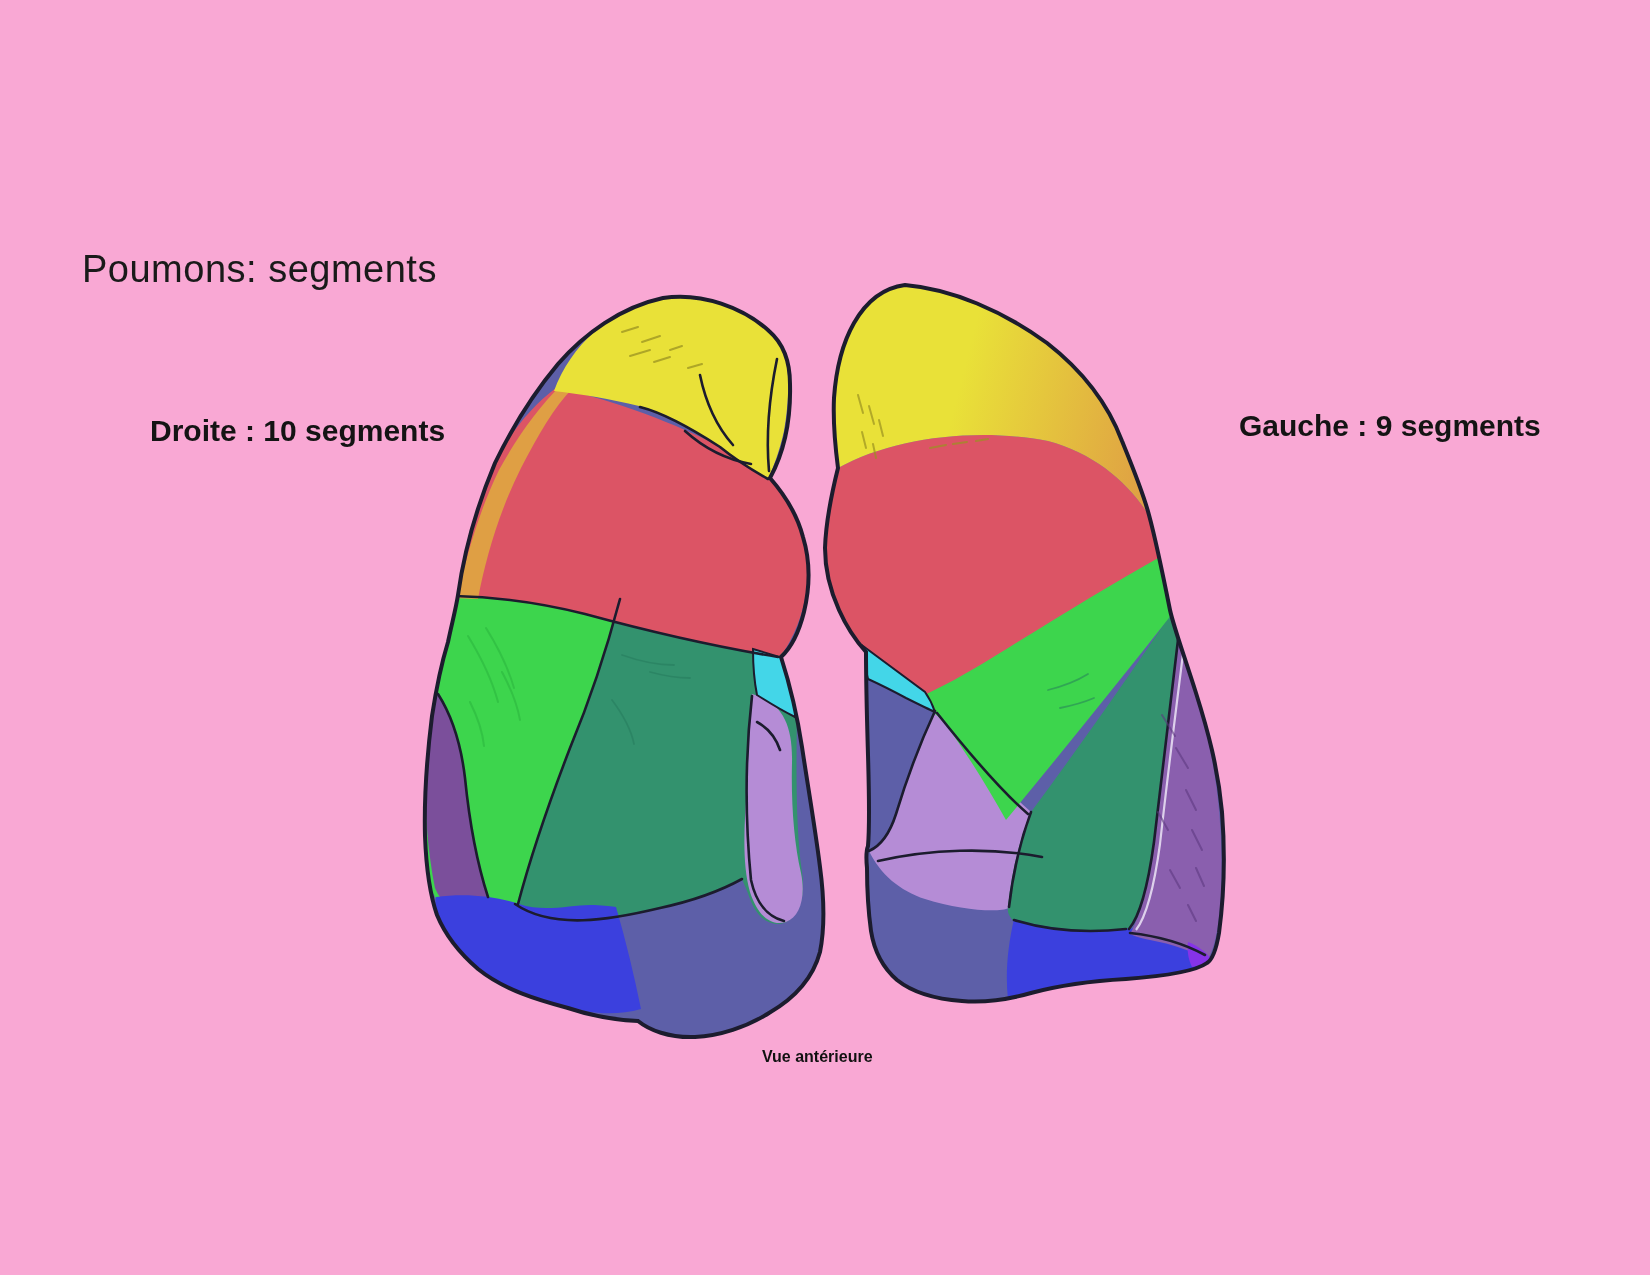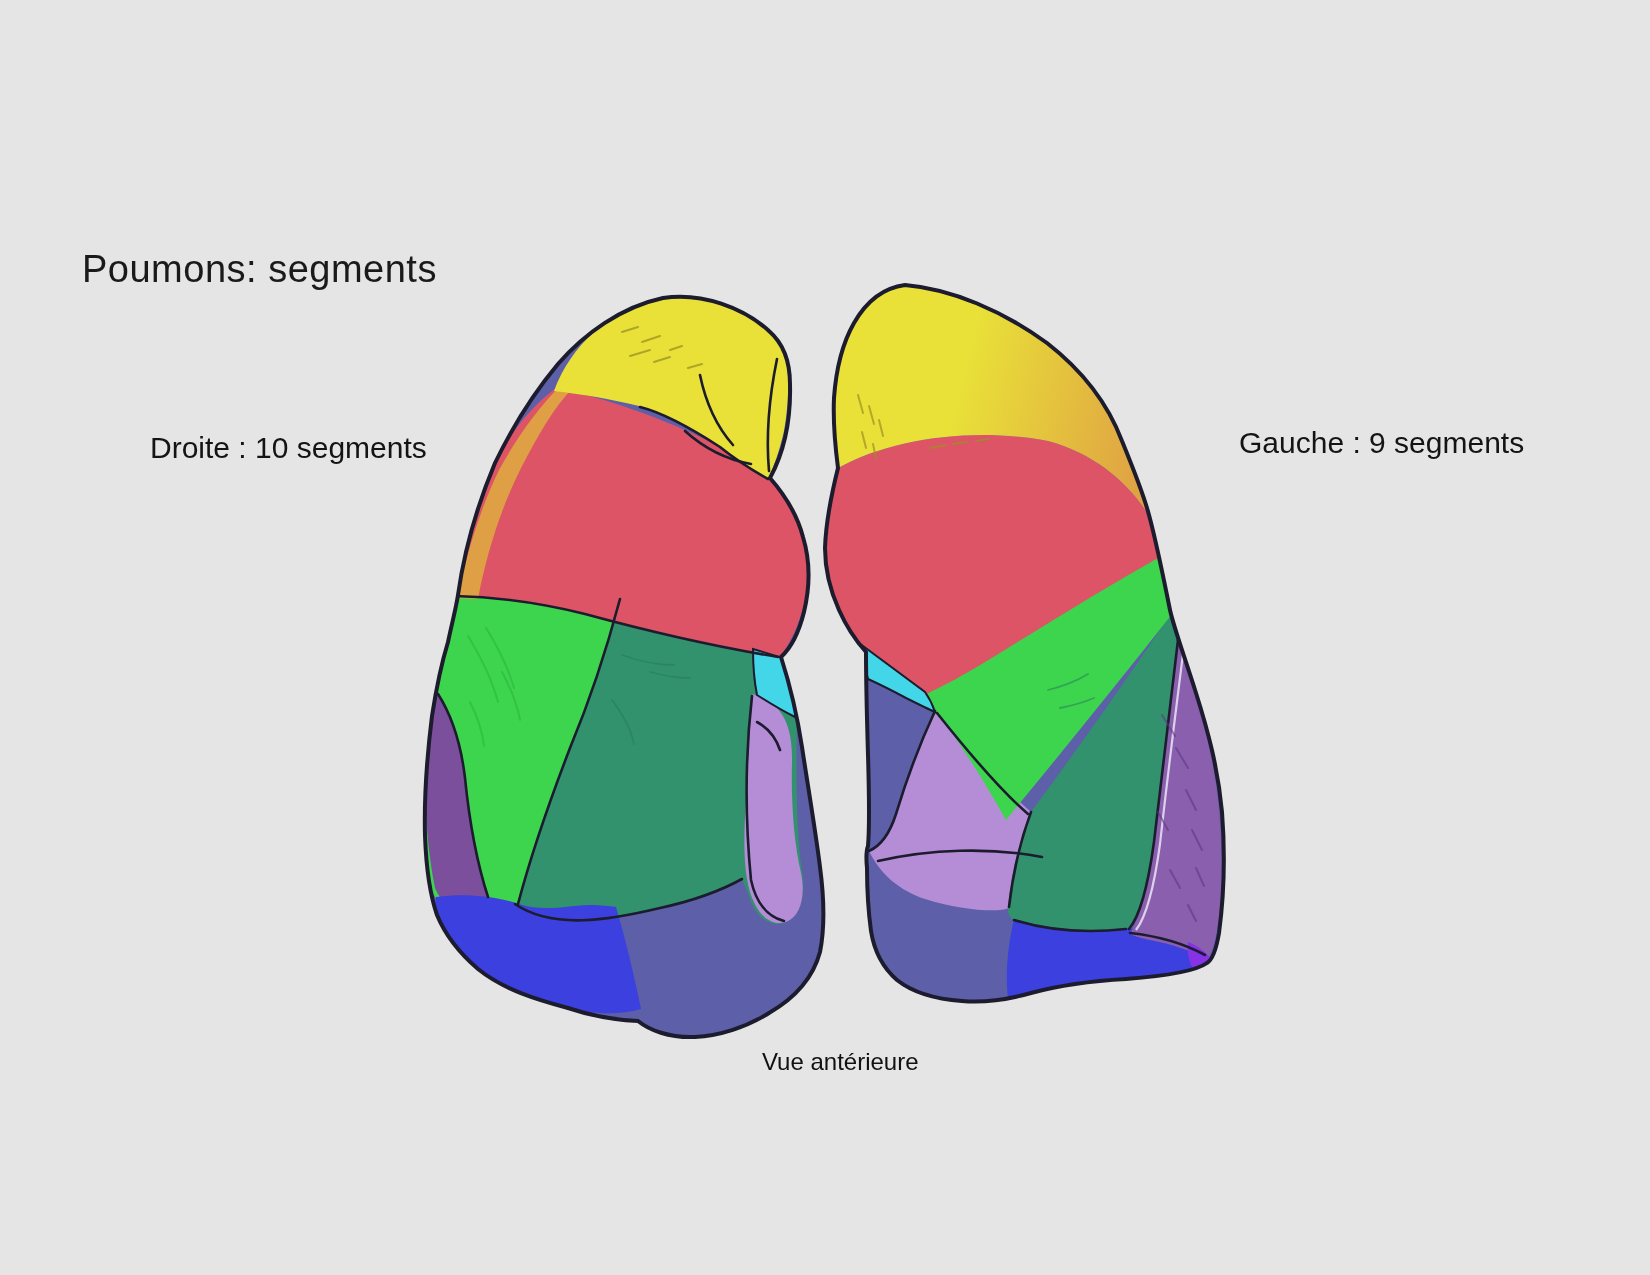--- a/index.html
+++ b/index.html
@@ -1,23 +1,23 @@
 <!DOCTYPE html>
 <html><head>
 <meta charset="utf-8">
 <style>
   html,body { margin:0; padding:0; background:#ffffff; }
   body { font-family:"Liberation Sans", sans-serif; }
-  .canvas { position:relative; width:1650px; height:1275px; background:#e5e5e5; overflow:hidden; }
+  .canvas { position:relative; width:1650px; height:1275px; background:#f9a8d4; overflow:hidden; }
   .lungs-svg { position:absolute; left:0; top:0; width:1650px; height:1275px; }
   .title { position:absolute; left:82px; top:248px; font-size:38px; color:#1a1a1a; letter-spacing:.5px; white-space:nowrap; }
-  .lung-label { position:absolute; font-size:30px; font-weight:normal; color:#141414; white-space:nowrap;margin-top:17px; }
+  .lung-label { position:absolute; font-size:30px; font-weight:bold; color:#141414; white-space:nowrap; }
   .lung-label.droite { left:150px; top:414px; }
   .lung-label.gauche { left:1239px; top:409px; }
-  .caption { position:absolute; left:762px; top:1048px; font-size:24px; color:#111111; white-space:nowrap; }
+  .caption { position:absolute; left:762px; top:1048px; font-size:16px; color:#111111; white-space:nowrap;font-weight:bold; }
 </style>
 </head>
 <body>
 
 <div class="canvas">
 
   <div class="title">Poumons: segments</div>
   <div class="lung-label droite">Droite : 10 segments</div>
   <div class="lung-label gauche">Gauche : 9 segments</div>
   <div class="caption">Vue antérieure</div>

